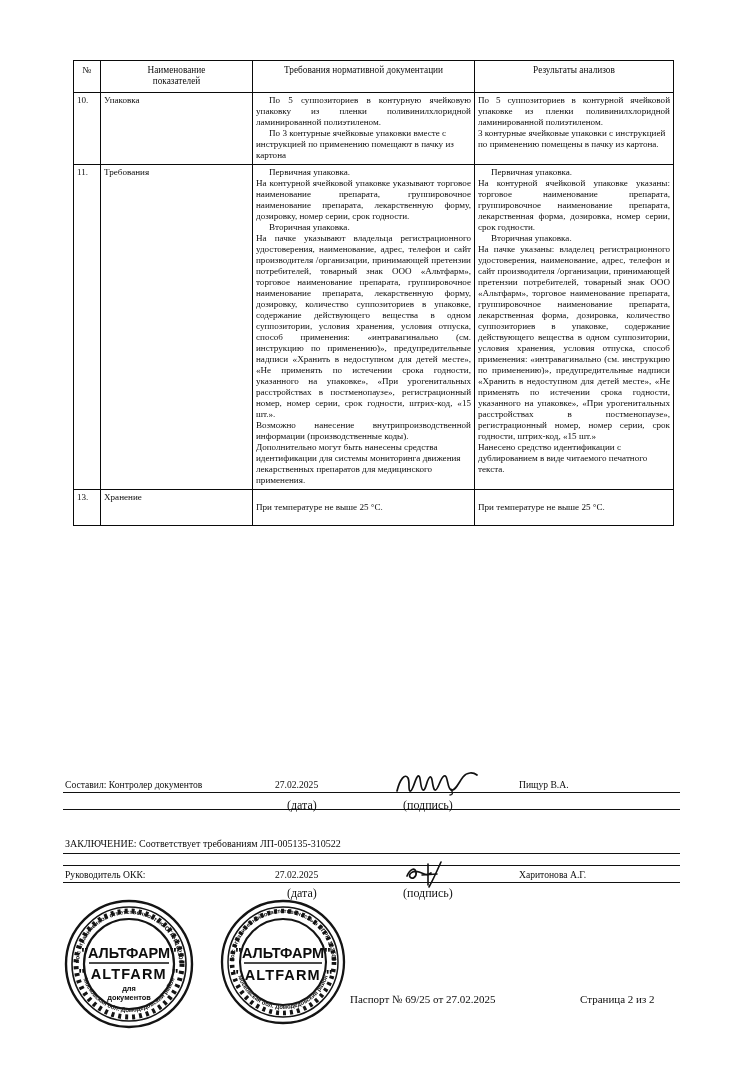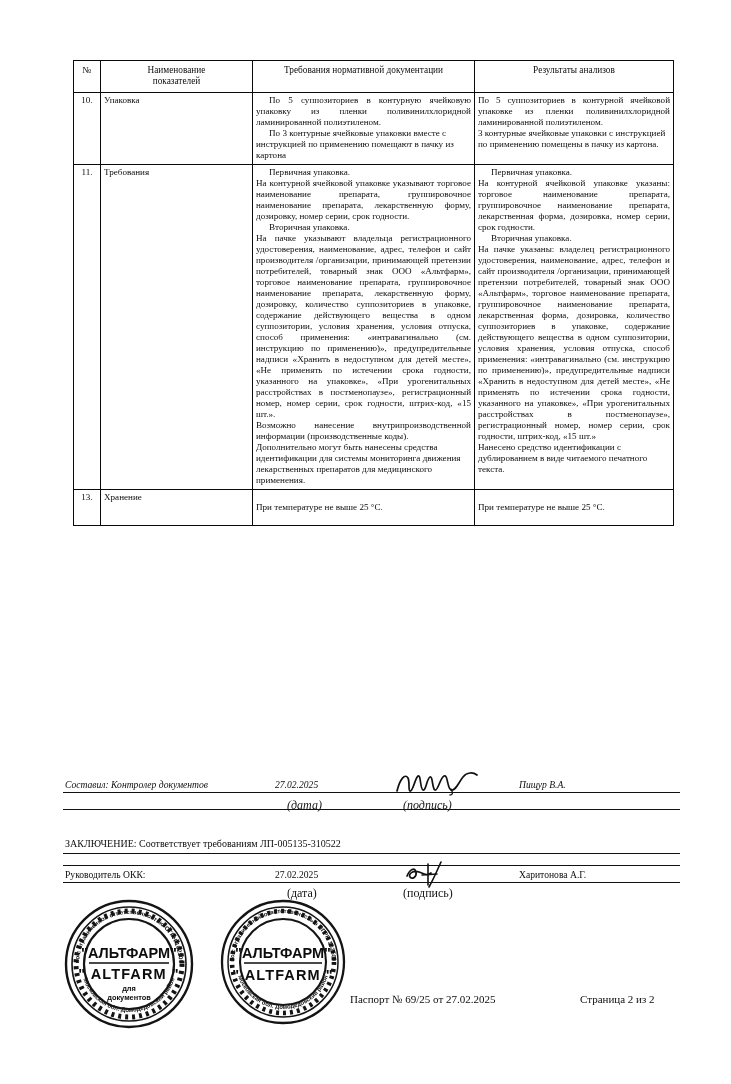--- a/index.html
+++ b/index.html
@@ -44,21 +44,21 @@
     text-align: center;
     font-weight: normal;
     padding: 4px 3px 5px 3px;
     font-size: 9.3px;
   }
   .col-num   { width: 27px; }
   .col-name  { width: 152px; }
   .col-req   { width: 222px; }
   .col-res   { width: 199px; }
 
-  .c-num { text-align: center; }
+  .c-num { }
   .just  { text-align: justify; text-justify: inter-word; }
   .just p {
     margin: 0;
     text-align: justify;
     text-justify: inter-word;
   }
   .just p:last-child { text-align: left; }
   .ind { text-indent: 13px; }
   .noind { text-indent: 0; }
   .lastline-left { text-align: left !important; }
@@ -189,21 +189,21 @@
           <p>При температуре не выше 25 °С.</p>
         </td>
         <td>
           <p>При температуре не выше 25 °С.</p>
         </td>
       </tr>
 
     </tbody>
   </table>
 
-  <div class="sig-block" style="top: 779px; font-style: italic;">
+  <div class="sig-block" style="top: 779px;">
     <div class="sig-row">
       <span class="sig-label">Составил: Контролер документов</span>
       <span class="sig-date">27.02.2025</span>
       <span class="sig-name">Пищур В.А.</span>
       <svg class="scribble" style="left:330px; top:-9px;" width="86" height="26" viewBox="0 0 86 26">
         <path d="M4 21 C7 9, 12 3, 15 8 C17 12, 15 20, 17 21 C20 22, 22 8, 25 6 C28 4, 27 19, 30 20
                  C33 21, 34 8, 37 7 C40 6, 39 19, 42 20 C45 21, 47 8, 51 6 C55 4, 54 18, 58 20
                  C62 22, 66 12, 70 7 C74 2, 80 2, 84 5" fill="none" stroke="#111" stroke-width="1.7" stroke-linecap="round"></path>
         <path d="M58 19 C60 23, 60 25, 57 25" fill="none" stroke="#111" stroke-width="1.4" stroke-linecap="round"></path>
       </svg>

